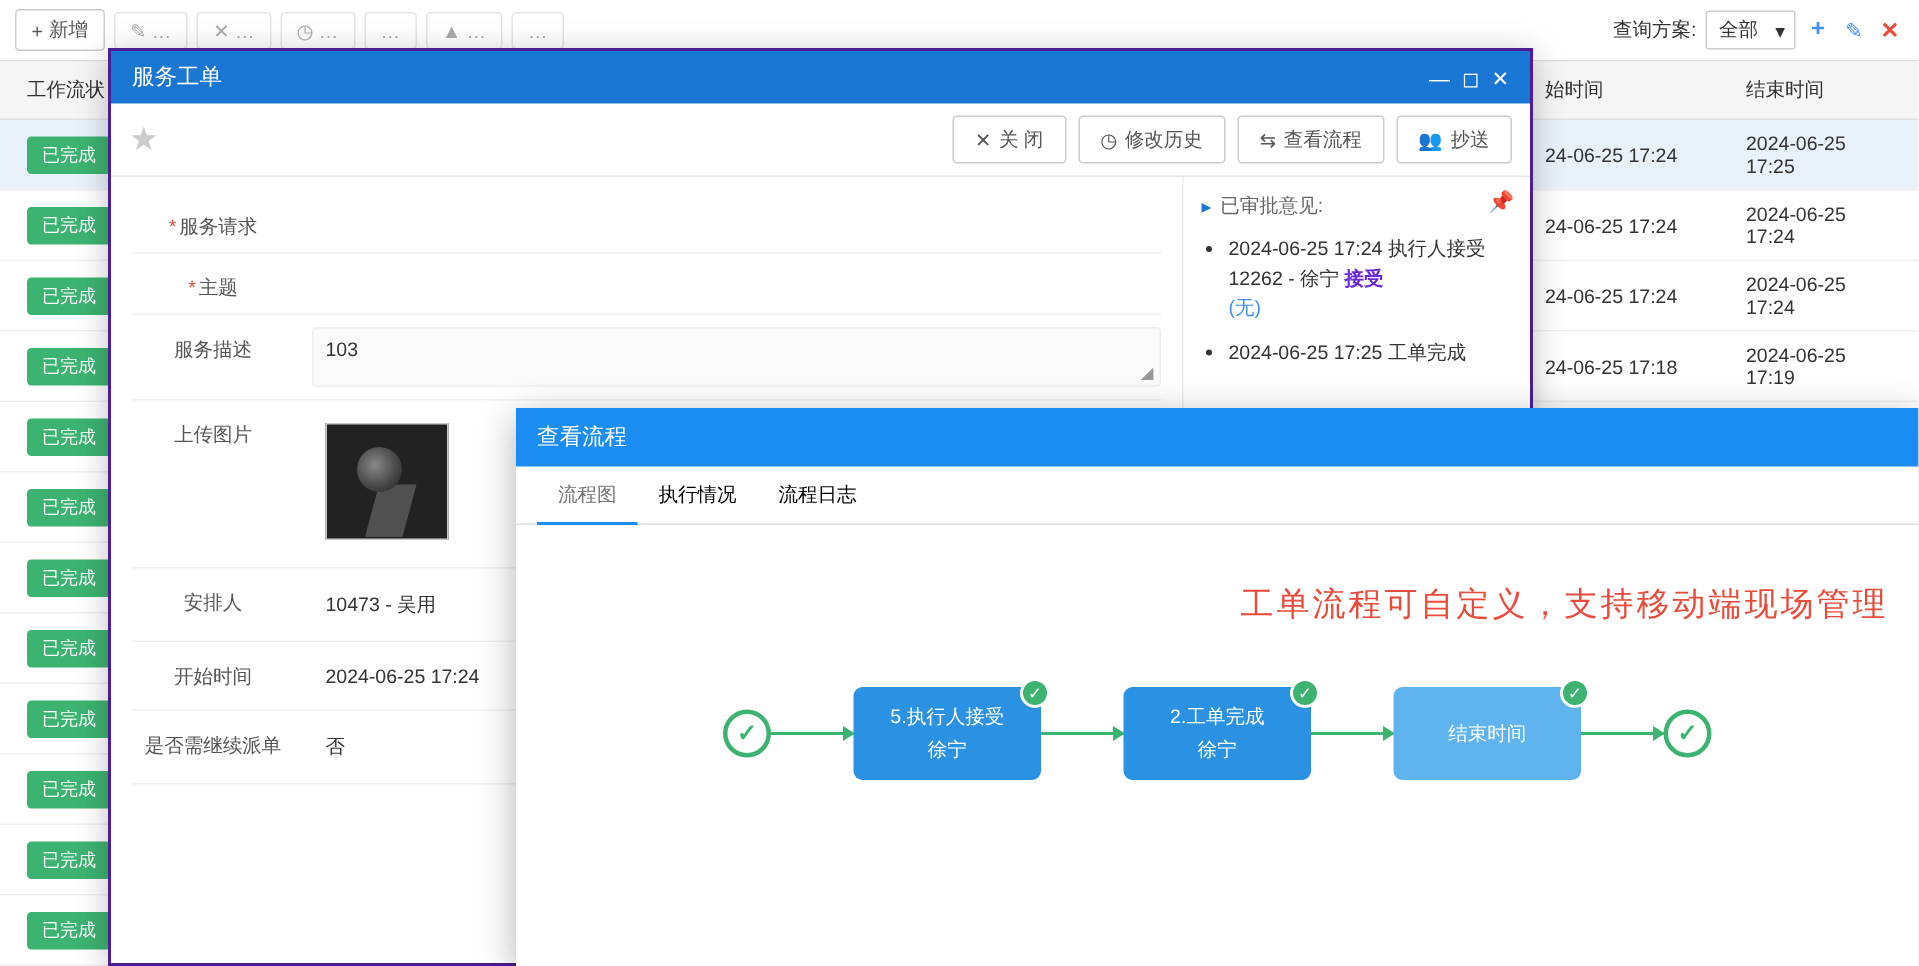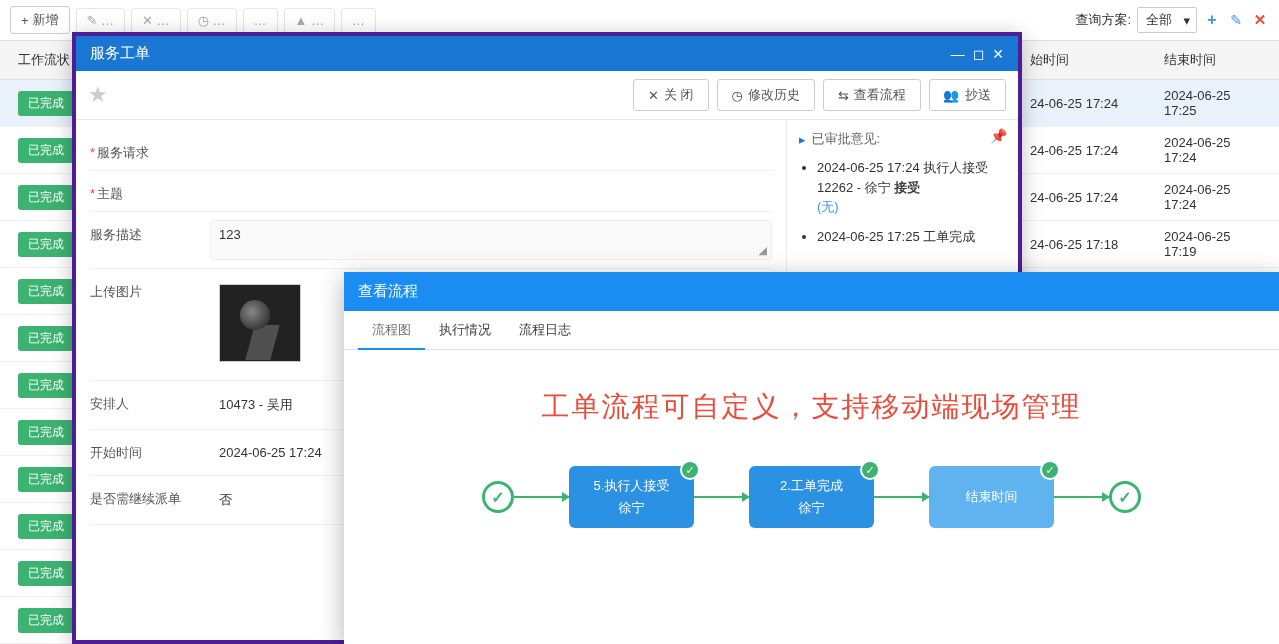--- a/index.html
+++ b/index.html
@@ -21,58 +21,58 @@
 .bg-head { display: flex; background: #f5f5f5; border-bottom: 1px solid #e0e0e0; padding: 10px 0; }
 .bg-head .col, .bg-row .col { padding: 0 10px; }
 .col-status { width: 90px; padding-left: 18px !important; }
 .col-start { width: 115px; position: absolute; left: 1020px; }
 .col-end { width: 115px; position: absolute; left: 1154px; }
 .bg-row { display: flex; align-items: center; height: 47px; border-bottom: 1px solid #f0f0f0; position: relative; }
 .bg-row.sel { background: #e9f1fa; }
 .status-pill { display: inline-block; background: #3cb371; color: #fff; padding: 4px 10px; border-radius: 3px; font-size: 12px; }
 
 
-.modal1 { position: absolute; left: 72px; top: 32px; width: 950px; height: 612px; background: #fff; border: 4px solid #4c1d95; box-shadow: 0 4px 20px rgba(0,0,0,0.25); }
+.modal1 { position: absolute; left: 72px; top: 32px; width: 950px; height: 612px; background: #fff; border: 2px solid #4c1d95; box-shadow: 0 4px 20px rgba(0,0,0,0.25); }
 .m1-title { background: #1976d2; color: #fff; padding: 8px 14px; display: flex; align-items: center; }
 .m1-title-text { font-size: 15px; }
 .m1-win-btns { margin-left: auto; display: flex; gap: 8px; }
 .m1-win-btn { cursor: pointer; font-size: 14px; }
 .m1-toolbar { display: flex; align-items: center; padding: 8px 12px; border-bottom: 1px solid #e5e5e5; }
 .star { color: #ccc; font-size: 22px; margin-right: auto; }
 .m1-btn { display: inline-flex; align-items: center; gap: 5px; padding: 6px 14px; border: 1px solid #ccc; border-radius: 3px; background: #fff; cursor: pointer; color: #555; margin-left: 8px; }
 .m1-body { display: flex; height: calc(100% - 80px); }
 .m1-form { flex: 1; padding: 10px 14px; overflow: auto; }
 .form-row { display: flex; align-items: flex-start; padding: 8px 0; border-bottom: 1px solid #f0f0f0; }
-.form-label { width: 120px; text-align: left; padding-right: 12px; color: #555; padding-top: 6px; }
+.form-label { width: 120px; text-align: center; padding-right: 12px; color: #555; padding-top: 6px; }
 .req::before { content: "*"; color: #e74c3c; margin-right: 2px; }
 .form-val { flex: 1; padding: 6px 8px; border: 1px solid transparent; border-radius: 3px; }
 .form-val.txt { background: #fafafa; border: 1px solid #eee; min-height: 40px; position: relative; }
 .resize-grip { position: absolute; right: 4px; bottom: 2px; color: #999; font-size: 11px; }
 .thumb { width: 82px; height: 78px; background: #222; display: inline-block; border: 1px solid #ccc; position: relative; overflow: hidden; }
 .thumb::after { content: ""; position: absolute; left: 20px; top: 15px; width: 30px; height: 30px; background: radial-gradient(circle at 40% 40%, #888 0%, #444 60%, #222 100%); border-radius: 50%; }
 .thumb::before { content: ""; position: absolute; left: 30px; top: 40px; width: 25px; height: 35px; background: #505050; transform: skewX(-15deg); }
 
 
 .m1-side { width: 232px; border-left: 1px solid #eee; padding: 10px 12px; position: relative; }
 .side-head { color: #666; font-size: 13px; margin-bottom: 10px; display: flex; align-items: center; gap: 6px; }
 .pin { position: absolute; right: 10px; top: 8px; color: #1976d2; font-size: 14px; }
 .side-ul { list-style: disc; padding-left: 18px; color: #333; }
 .side-ul li { margin-bottom: 10px; line-height: 1.5; }
-.accept { color: #404040; font-weight: bold; }
+.accept { color: #6d28d9; font-weight: bold; }
 .none { color: #4092ed; }
 
 
 .modal2 { position: absolute; left: 344px; top: 272px; width: 935px; height: 372px; background: #fff; box-shadow: 0 6px 24px rgba(0,0,0,0.3); }
 .m2-title { background: #1b8cf2; color: #fff; padding: 10px 14px; font-size: 15px; }
 .m2-tabs { display: flex; border-bottom: 1px solid #e0e0e0; padding: 0 14px; }
-.m2-tab { padding: 10px 14px; color: #404040; cursor: pointer; position: relative; }
+.m2-tab { padding: 10px 14px; color: #000000; cursor: pointer; position: relative; }
 .m2-tab.active { color: #737373; }
 .m2-tab.active::after { content: ""; position: absolute; left: 0; right: 0; bottom: -1px; height: 2px; background: #1b8cf2; }
 .m2-body { padding: 20px; position: relative; height: calc(100% - 90px); }
-.anno { color: #e74c3c; font-size: 28px; text-align: center; margin: 18px 0 40px; letter-spacing: 2px; }
+.anno { color: #e74c3c; font-size: 22px; text-align: right; margin: 18px 0 40px; letter-spacing: 2px; }
 
 
 .flow { display: flex; align-items: center; justify-content: center; gap: 0; }
 .f-node-circle { width: 32px; height: 32px; border: 3px solid #3cb371; border-radius: 50%; display: flex; align-items: center; justify-content: center; color: #3cb371; font-size: 16px; font-weight: bold; background: #fff; }
 .f-arrow { width: 55px; height: 2px; background: #3cb371; position: relative; }
 .f-arrow::after { content: ""; position: absolute; right: -1px; top: -4px; border-left: 8px solid #3cb371; border-top: 5px solid transparent; border-bottom: 5px solid transparent; }
 .f-box { width: 125px; height: 62px; background: #2b91e3; color: #fff; border-radius: 6px; display: flex; flex-direction: column; align-items: center; justify-content: center; position: relative; font-size: 13px; gap: 4px; }
 .f-box.light { background: #5fb3ef; }
 .f-check { position: absolute; right: -6px; top: -6px; width: 20px; height: 20px; background: #3cb371; border-radius: 50%; border: 2px solid #fff; display: flex; align-items: center; justify-content: center; color: #fff; font-size: 11px; }
 </style>
@@ -203,21 +203,21 @@
   <div class="m1-body">
     <div class="m1-form">
       <div class="form-row">
         <div class="form-label req">服务请求</div>
       </div>
       <div class="form-row">
         <div class="form-label req">主题</div>
       </div>
       <div class="form-row">
         <div class="form-label">服务描述</div>
-        <div class="form-val txt"><span>123</span><span class="resize-grip">◢</span></div>
+        <div class="form-val txt"><span>103</span><span class="resize-grip">◢</span></div>
       </div>
       <div class="form-row">
         <div class="form-label">上传图片</div>
         <div class="form-val"><span class="thumb"></span></div>
       </div>
       <div class="form-row">
         <div class="form-label">安排人</div>
         <div class="form-val">10473 - 吴用</div>
       </div>
       <div class="form-row">

